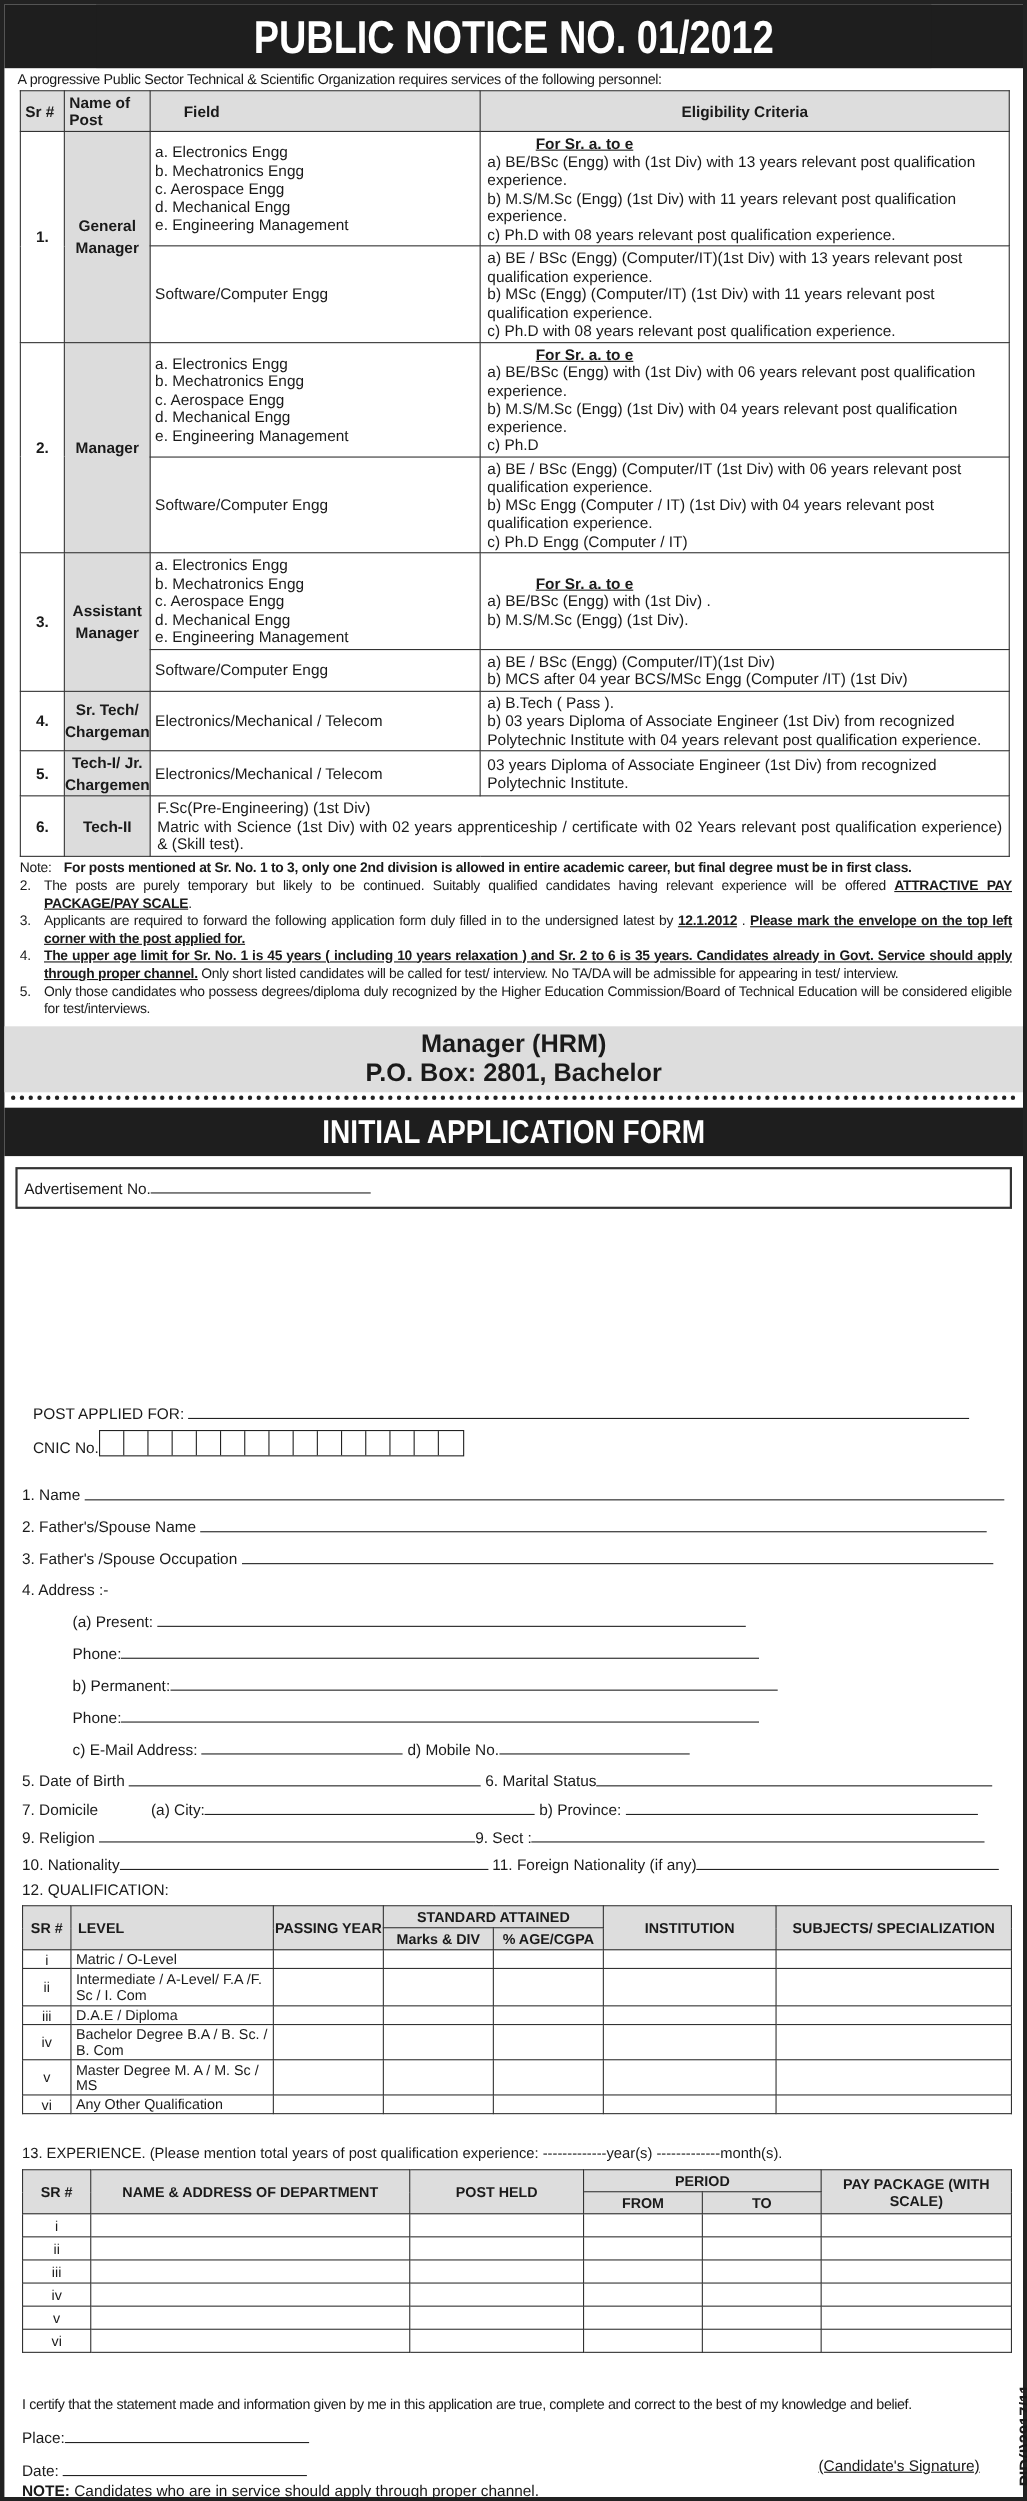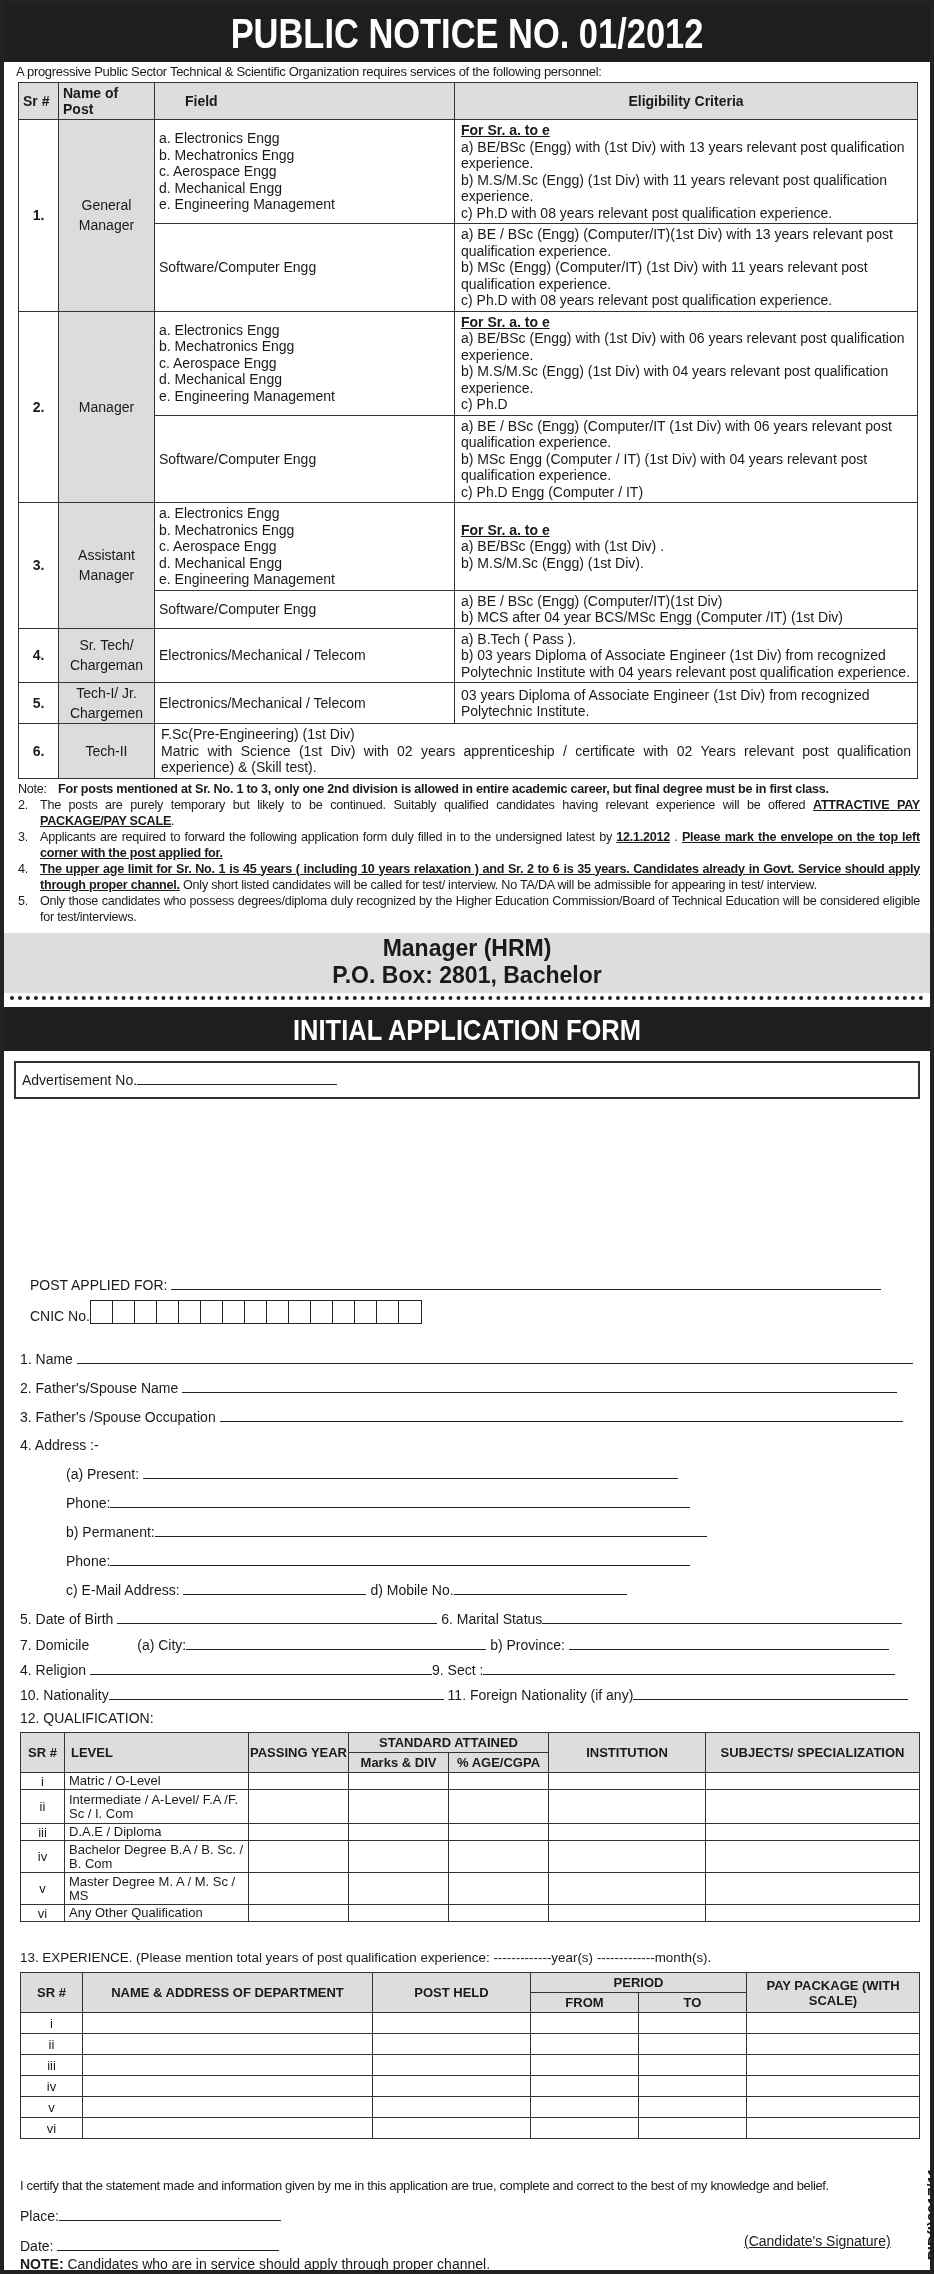--- a/index.html
+++ b/index.html
@@ -6,24 +6,24 @@
   body { width: 934px; height: 2274px; background: #fff; font-family: "Liberation Sans", sans-serif; color: #1a1a1a; overflow: hidden; }
   .page { position: relative; width: 934px; height: 2274px; border: 4px solid #222; background: #fff; }
   .title-bar { background: #1e1e1e; color: #fff; text-align: center; font-weight: bold; font-size: 42px; letter-spacing: 0; height: 58px; line-height: 60px; transform: scaleX(0.82); transform-origin: center; width: 100%; }
   .title-wrap { background: #1e1e1e; height: 58px; overflow: hidden; }
   .intro { font-size: 13px; padding: 2px 10px 3px 12px; letter-spacing: -0.3px; }
   table { border-collapse: collapse; }
   .jobs { margin-left: 14px; width: 900px; font-size: 14px; }
   .jobs td, .jobs th { border: 1.5px solid #333; vertical-align: middle; }
   .jobs th { background: #ddd; font-weight: bold; text-align: left; padding: 2px 4px; font-size: 14px; height: 22px; }
   .jobs td.sr { width: 40px; text-align: center; font-weight: bold; }
-  .jobs td.post { width: 96px; background: #dcdcdc; text-align: center; font-weight: normal; line-height: 20px; }
+  .jobs td.post { width: 76px; background: #dcdcdc; text-align: center; font-weight: bold; line-height: 20px; }
   .jobs td.field { width: 300px; padding: 2px 4px; line-height: 16.5px; }
   .jobs td.crit { padding: 2px 6px; line-height: 16.5px; }
-  .u { text-decoration: underline; font-weight: bold; }
+  .u { text-decoration: underline; font-weight: bold; margin-left: 44px; }
   .notes { font-size: 12.6px; padding: 2px 10px 0 14px; line-height: 16px; letter-spacing: -0.25px; }
   .notes .n { display: flex; }
   .notes .n .num { width: 22px; flex: none; }
   .notes b { font-weight: bold; }
   .notes .ul { text-decoration: underline; font-weight: bold; }
   .hrm { background: #ddd; margin-top: 8px; text-align: center; font-weight: bold; font-size: 23px; line-height: 27px; padding: 2px 0 4px 0; }
   .dots { height: 8px; margin: 3px 6px; border-top: 4px dotted #222; }
   .form-title-wrap { background: #1e1e1e; height: 44px; overflow: hidden; }
   .form-title { color: #fff; text-align: center; font-weight: bold; font-size: 30px; line-height: 46px; transform: scaleX(0.85); }
   .adv-box { margin: 10px 10px 0 10px; border: 2px solid #333; height: 38px; padding: 8px 6px; font-size: 14px; }
@@ -239,21 +239,21 @@
   <div class="frow" style="left:16px;top:1433px"><span>4.  Address :-</span></div>
   <div class="frow" style="left:62px;top:1461px"><span>(a)  Present:</span> <span class="line" style="width:535px"></span></div>
   <div class="frow" style="left:62px;top:1490px"><span>Phone:</span><span class="line" style="width:580px"></span></div>
   <div class="frow" style="left:62px;top:1519px"><span>b) Permanent:</span><span class="line" style="width:552px"></span></div>
   <div class="frow" style="left:62px;top:1548px"><span>Phone:</span><span class="line" style="width:580px"></span></div>
   <div class="frow" style="left:62px;top:1577px"><span>c) E-Mail Address:</span> <span class="line" style="width:183px"></span> <span>d) Mobile No.</span><span class="line" style="width:173px"></span></div>
 
 
   <div class="frow" style="left:16px;top:1606px"><span>5. Date of Birth</span> <span class="line" style="width:320px"></span> <span>6. Marital Status</span><span class="line" style="width:360px"></span></div>
   <div class="frow" style="left:16px;top:1632px"><span>7.   Domicile</span><span style="display:inline-block;width:48px"></span><span>(a) City:</span><span class="line" style="width:300px"></span> <span>b) Province:</span> <span class="line" style="width:320px"></span></div>
-  <div class="frow" style="left:16px;top:1657px"><span>4.   Religion</span> <span class="line" style="width:342px"></span><span>9. Sect :</span><span class="line" style="width:412px"></span></div>
+  <div class="frow" style="left:16px;top:1657px"><span>9.   Religion</span> <span class="line" style="width:342px"></span><span>9. Sect :</span><span class="line" style="width:412px"></span></div>
   <div class="frow" style="left:16px;top:1682px"><span>10. Nationality</span><span class="line" style="width:335px"></span> <span>11. Foreign Nationality (if any)</span><span class="line" style="width:275px"></span></div>
   <div class="frow" style="left:16px;top:1706px">12. QUALIFICATION:</div>
 
   <table class="grid" style="left:16px;top:1728px;width:900px">
     <thead>
       <tr style="height:20px">
         <th rowspan="2" style="width:44px">SR #</th>
         <th rowspan="2" style="width:184px;text-align:left;padding-left:6px">LEVEL</th>
         <th rowspan="2" style="width:100px">PASSING YEAR</th>
         <th colspan="2">STANDARD ATTAINED</th>

